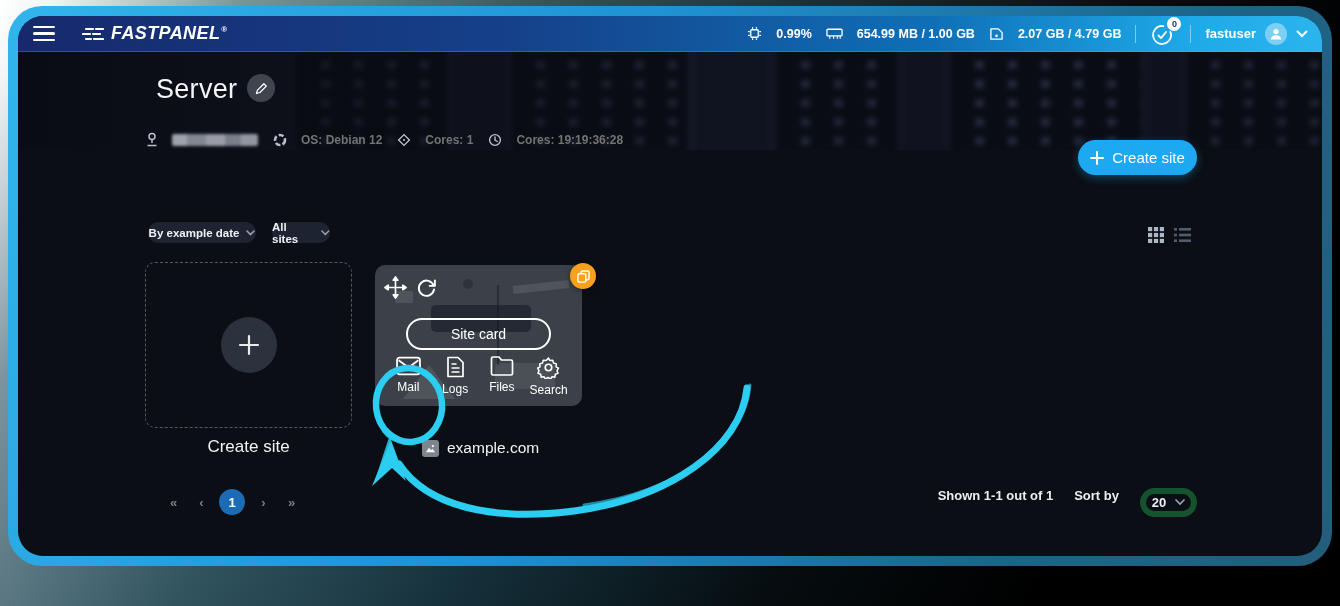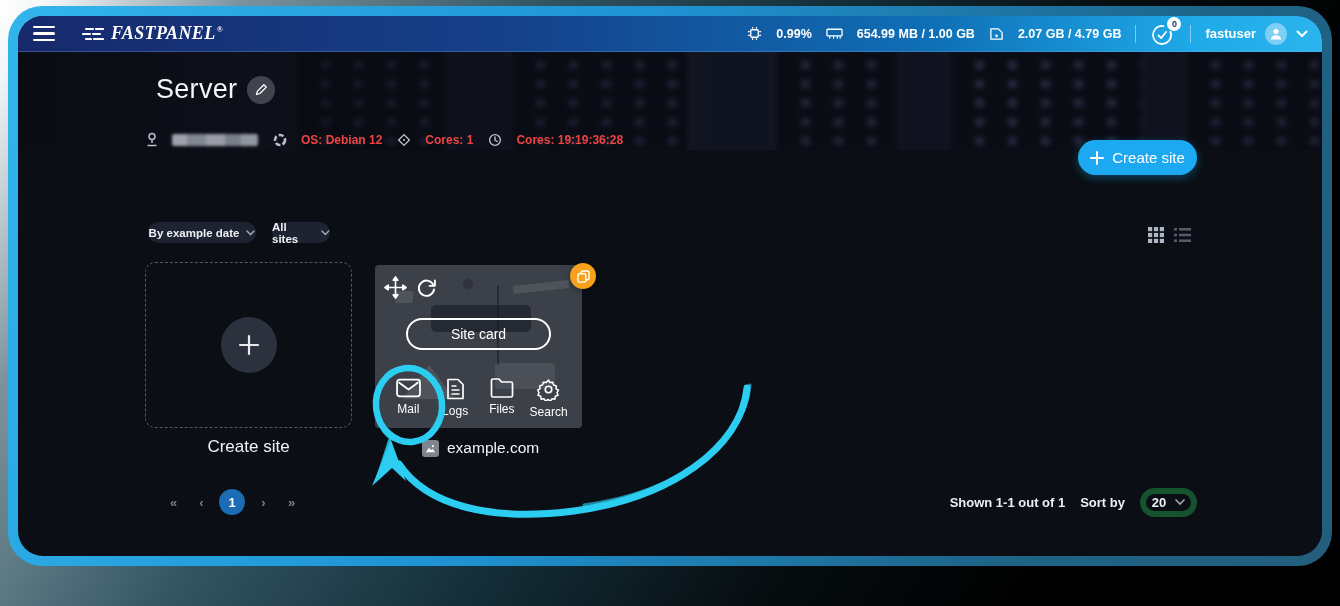--- a/index.html
+++ b/index.html
@@ -10,45 +10,45 @@
            background:linear-gradient(112deg,#32b5ec 0%,#1f93d4 42%,#1d6488 78%,#235e7c 100%); padding:10px; }
   .inner { position:relative; width:1304px; height:540px; border-radius:25px; overflow:hidden; background:#0b0e14; }
 
   
   .topbar { position:absolute; left:0; top:0; width:1304px; height:36px; display:flex; align-items:center;
             background:linear-gradient(90deg,#17296c 0%,#15418a 38%,#0f6fb6 70%,#1ea9e8 90%,#2bb5ee 100%);
             border-bottom:1px solid rgba(130,170,230,.30); z-index:5; }
   .hamburger { width:22px; height:16px; margin-left:15px; display:flex; flex-direction:column; justify-content:space-between; cursor:pointer; }
   .hamburger span { display:block; height:2.4px; background:#fff; border-radius:2px; }
   .brand { display:flex; align-items:center; gap:7px; margin-left:27px; }
-  .brand-text { color:#fff; font-size:18px; font-weight:800; font-style:italic; letter-spacing:.4px;font-family:Liberation Serif, serif; }
+  .brand-text { color:#fff; font-size:18px; font-weight:800; font-style:italic; letter-spacing:.4px; }
   .brand-reg { color:#fff; font-size:8px; vertical-align:super; margin-left:1px; font-style:normal; }
   .tb-right { margin-left:auto; display:flex; align-items:center; gap:14px; padding-right:14px; }
   .stat { display:flex; align-items:center; gap:14px; color:#fff; font-size:12.5px; font-weight:700; }
   .tb-divider { width:1px; height:18px; background:rgba(255,255,255,.45); }
   .tasks-wrap { position:relative; width:26px; height:26px; }
   .badge { position:absolute; top:-4px; right:-5px; min-width:14px; height:14px; border-radius:7px; background:#fff;
            color:#123a6e; font-size:9px; font-weight:700; display:flex; align-items:center; justify-content:center; }
   .user { display:flex; align-items:center; gap:9px; color:#fff; font-size:13px; font-weight:700; cursor:pointer; }
   .avatar { width:22px; height:22px; border-radius:50%; background:rgba(255,255,255,.40); display:flex; align-items:center; justify-content:center; }
 
   
   .hero { position:absolute; left:0; top:36px; width:1304px; height:98px; background:#171b2a; overflow:hidden; }
   .hero-bg { position:absolute; inset:-6px; filter:blur(2.5px); }
   .rack { position:absolute; top:0; bottom:0; background-color:#2a3048;
           background-image:repeating-linear-gradient(0deg,#0b0d16 0 11px,transparent 11px 19px),
                            repeating-linear-gradient(90deg,#0b0d16 0 24px,transparent 24px 33px); }
   .rail { position:absolute; top:0; bottom:0; background:#131726; }
   .hero-shade { position:absolute; inset:0;
           background:linear-gradient(90deg,rgba(9,11,18,.93) 0%,rgba(9,11,18,.62) 26%,rgba(9,11,18,.28) 52%,rgba(9,11,18,.42) 100%); }
-  .hero-title-row { position:absolute; left:138px; top:22px; display:flex; align-items:center; gap:10px; }
+  .hero-title-row { position:absolute; left:138px; top:22px; display:flex; gap:10px; }
   .hero-title { color:#f4f5f8; font-size:27px; font-weight:400; letter-spacing:.3px; }
   .edit-btn { width:28px; height:28px; border-radius:50%; background:rgba(125,132,146,.45); display:flex; align-items:center; justify-content:center; cursor:pointer; }
   .hero-meta { position:absolute; left:128px; top:80px; display:flex; align-items:center; gap:15px; }
-  .meta-item { display:flex; align-items:center; gap:14px; color:#ef4444; font-size:12px; font-weight:700; }
+  .meta-item { display:flex; align-items:center; gap:14px; color:#737373; font-size:12px; font-weight:700; }
   .redacted { width:86px; height:12px; border-radius:2px; opacity:.85; filter:blur(1.6px);
           background:linear-gradient(90deg,#b9bdc6 0 18%,#989da8 18% 40%,#b3b7c1 40% 62%,#8e939e 62% 80%,#aab0ba 80%); }
 
   
   .create-btn { position:absolute; left:1060px; top:124px; width:119px; height:35px; border-radius:18px; border:none;
           background:#1ca9f1; color:#fff; font-size:15px; font-weight:500; font-family:inherit; display:flex; align-items:center; justify-content:center; gap:8px;
           cursor:pointer; z-index:4; box-shadow:0 3px 10px rgba(28,169,241,.35); }
   .search { position:absolute; left:122px; top:166px; width:200px; }
   .search input { width:200px; background:transparent; border:none; outline:none; border-bottom:1px solid #3e4657;
           color:#d2d6df; font-size:13.5px; font-family:inherit; padding:3px 0 9px 27px; }
@@ -58,41 +58,41 @@
           display:flex; align-items:center; justify-content:center; gap:7px; cursor:pointer; }
   .view-toggles { position:absolute; left:1130px; top:211px; display:flex; gap:10px; }
   .view-toggles svg { cursor:pointer; }
 
   
   .create-card { position:absolute; left:127px; top:246px; width:207px; height:166px; border:1.6px dashed #4e596d; border-radius:10px;
           display:flex; align-items:center; justify-content:center; cursor:pointer; }
   .plus-circle { width:56px; height:56px; border-radius:50%; background:#2b313d; display:flex; align-items:center; justify-content:center; }
   .create-card-label { position:absolute; left:127px; top:421px; width:207px; text-align:center; color:#f0f2f5; font-size:17px; font-weight:500; }
 
-  .site-card { position:absolute; left:357px; top:249px; width:207px; height:163px; border-radius:4px; background:rgba(128,135,148,.42); z-index:3; }
+  .site-card { position:absolute; left:357px; top:249px; width:207px; height:141px; border-radius:10px; background:rgba(128,135,148,.42); z-index:3; }
   .preview { position:absolute; inset:0; border-radius:10px; overflow:hidden; }
   .pv { position:absolute; }
   .card-top-icons { position:absolute; left:9px; top:11px; display:flex; gap:9px; }
   .card-top-icons svg { cursor:pointer; }
   .copy-badge { position:absolute; right:-14px; top:-2px; width:26px; height:26px; border-radius:50%; background:#f7a11c;
           display:flex; align-items:center; justify-content:center; cursor:pointer; box-shadow:0 2px 6px rgba(0,0,0,.35); }
   .site-card-pill { position:absolute; left:31px; top:53px; width:145px; height:32px; border:2px solid #fff; border-radius:17px; background:transparent;
           color:#fff; font-size:14px; font-weight:500; font-family:inherit; cursor:pointer; }
   .card-actions { position:absolute; left:10px; right:10px; bottom:9px; display:flex; }
   .card-action { flex:1; display:flex; flex-direction:column; align-items:center; gap:4px; color:#fff; font-size:12px; cursor:pointer; }
   .site-label-row { position:absolute; left:404px; top:423px; display:flex; align-items:center; gap:8px; }
   .thumb { width:17px; height:17px; border-radius:3px; background:#7e848e; display:flex; align-items:center; justify-content:center; }
   .site-domain { color:#f2f3f6; font-size:15.5px; font-weight:500; }
 
   
   .pagination { position:absolute; left:145px; top:473px; display:flex; align-items:center; gap:8px; height:26px; }
   .pg { width:20px; text-align:center; color:#78818f; font-size:13px; font-weight:700; cursor:pointer; letter-spacing:-1px; }
   .pg-current { width:26px; height:26px; border-radius:50%; background:#1b6cb5; color:#fff; font-size:13px; font-weight:700;
           display:flex; align-items:center; justify-content:center; cursor:pointer; letter-spacing:0; }
-  .footer-right { position:absolute; right:125px; top:472px; height:29px; display:flex; align-items:center; gap:15px; }
+  .footer-right { position:absolute; right:125px; top:472px; height:29px; display:flex; align-items:flex-start; gap:21px; }
   .shown-text { color:#eceef2; font-size:13px; font-weight:700; }
   .sortby-label { color:#eceef2; font-size:13px; font-weight:600; }
   .per-page { width:57px; height:29px; border:6px solid #14532d; border-radius:15px; display:flex; align-items:center; justify-content:center; gap:9px;
           color:#eef0f4; font-size:13px; font-weight:600; cursor:pointer; }
 
   .annotations { position:absolute; inset:0; z-index:20; pointer-events:none; }
 </style>
 </head>
 <body>
 

